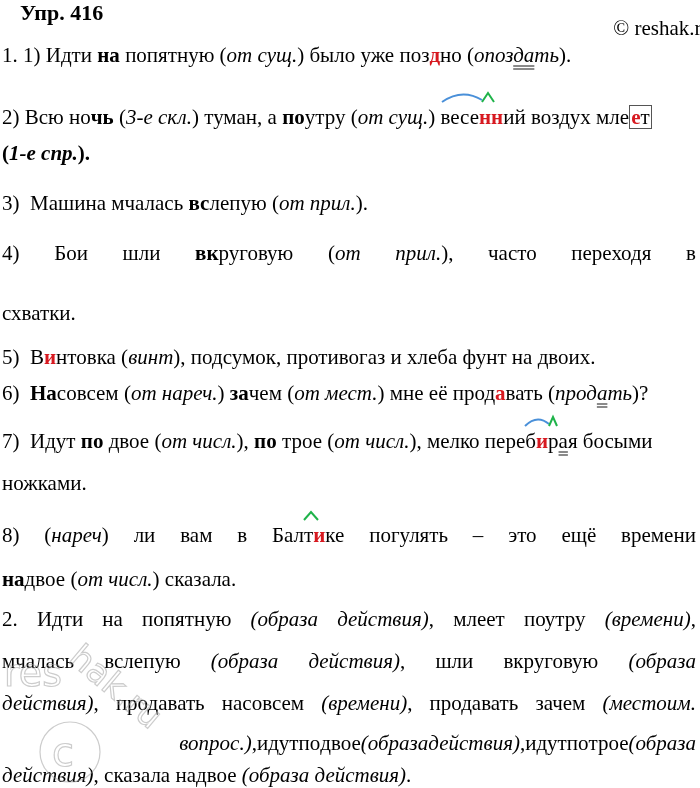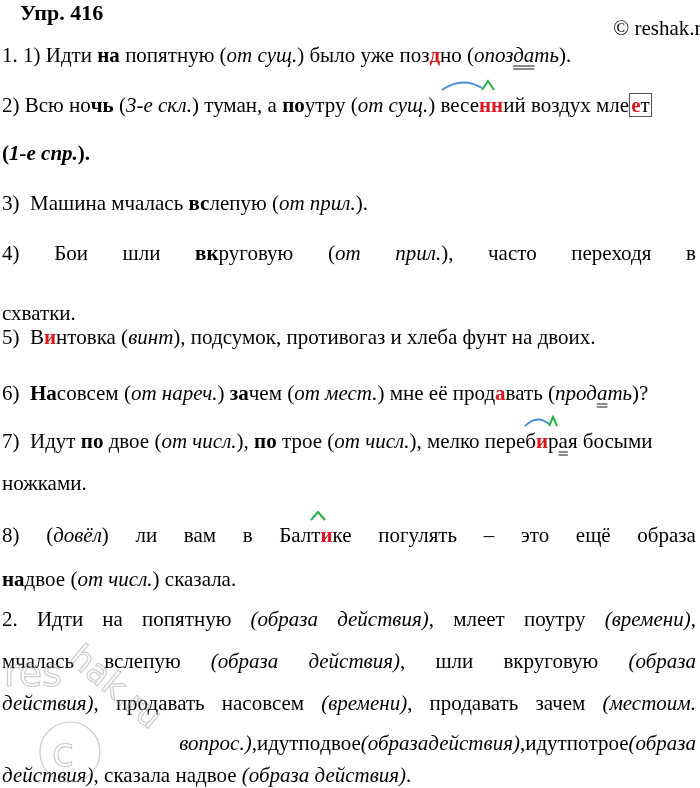--- a/index.html
+++ b/index.html
@@ -41,65 +41,65 @@
 </head>
 <body>
 
 <div class="header">
   <span class="ex-title">Упр. 416</span>
   <span class="copyright">© reshak.ru</span>
 </div>
 
 <div class="line" style="top:42px;">1. 1) Идти <b>на</b> попятную (<i>от сущ.</i>) было уже поз<span class="red">д</span>но (<i>опоз<span class="ul2">да</span>ть</i>).</div>
 
-<div class="line" style="top:92px;">2) Всю но<b>чь</b> (<i>3-е скл.</i>) туман, а <b>по</b>утру (<i>от сущ.</i>) <span class="mark">весе<span class="red">нн</span>ий<svg class="over" style="left:0;top:-14px;" width="60" height="18">
+<div class="line" style="top:104px;">2) Всю но<b>чь</b> (<i>3-е скл.</i>) туман, а <b>по</b>утру (<i>от сущ.</i>) <span class="mark">весе<span class="red">нн</span>ий<svg class="over" style="left:0;top:-14px;" width="60" height="18">
         <path d="M2 12 Q22 -2 42 10" stroke="#4a90d9" stroke-width="2" fill="none"></path>
         <path d="M42 12 L48 3 L54 12" stroke="#1fb34a" stroke-width="2" fill="none"></path>
       </svg></span> воздух мле<span class="boxed"><span class="red">е</span>т</span></div>
 <div class="line" style="top:140px;font-weight:bold;">(<i>1-е спр.</i>).</div>
 
 <div class="line" style="top:190px;">3)&nbsp; Машина мчалась <b>вс</b>лепую (<i>от прил.</i>).</div>
 
 <div class="line" style="top:240px;width:694px;display:flex;justify-content:space-between;">
     <span>4)</span>
     <span>Бои</span>
     <span>шли</span>
     <span><b>вк</b>руговую</span>
     <span>(<i>от</i></span>
     <span><i>прил.</i>),</span>
     <span>часто</span>
     <span>переходя</span>
     <span>в</span>
   </div>
 <div class="line" style="top:300px;">схватки.</div>
 
-<div class="line" style="top:324px;">5)&nbsp; В<span class="red">и</span>нтовка (<i>винт</i>), подсумок, противогаз и хлеба фунт на двоих.</div>
+<div class="line" style="top:344px;">5)&nbsp; В<span class="red">и</span>нтовка (<i>винт</i>), подсумок, противогаз и хлеба фунт на двоих.</div>
 
 <div class="line" style="top:380px;">6)&nbsp; <b>На</b>совсем (<i>от нареч.</i>) <b>за</b>чем (<i>от мест.</i>) мне её прод<span class="red">а</span>вать (<i>прод<span class="ul2">а</span>ть</i>)?</div>
 
 <div class="line" style="top:428px;">7)&nbsp; Идут <b>по</b> двое (<i>от числ.</i>), <b>по</b> трое (<i>от числ.</i>), мелко пере<span class="mark">б<span class="red">и</span>р<svg class="over" style="left:-2px;top:-14px;" width="40" height="18">
         <path d="M2 12 Q14 0 26 10" stroke="#4a90d9" stroke-width="2" fill="none"></path>
         <path d="M26 12 L30 3 L34 12" stroke="#1fb34a" stroke-width="2" fill="none"></path>
       </svg></span><span class="ul2">а</span>я босыми</div>
 <div class="line" style="top:470px;">ножками.</div>
 
 <div class="line" style="top:522px;width:694px;display:flex;justify-content:space-between;">
     <span>8)</span>
-    <span>(<i>довёл</i>)</span>
+    <span>(<i>нареч</i>)</span>
     <span>ли</span>
     <span>вам</span>
     <span>в</span>
     <span class="mark">Балт<span class="red">и</span>ке<svg class="over" style="left:30px;top:-12px;" width="20" height="14">
         <path d="M2 10 L9 2 L16 10" stroke="#1fb34a" stroke-width="2" fill="none"></path>
       </svg></span>
     <span>погулять</span>
     <span>–</span>
     <span>это</span>
     <span>ещё</span>
-    <span>образа</span>
+    <span>времени</span>
   </div>
 <div class="line" style="top:566px;"><b>на</b>двое (<i>от числ.</i>) сказала.</div>
 
 <div class="line" style="top:606px;width:694px;display:flex;justify-content:space-between;">
     <span>2.</span>
     <span>Идти</span>
     <span>на</span>
     <span>попятную</span>
     <span><i>(образа</i></span>
     <span><i>действия)</i>,</span>

